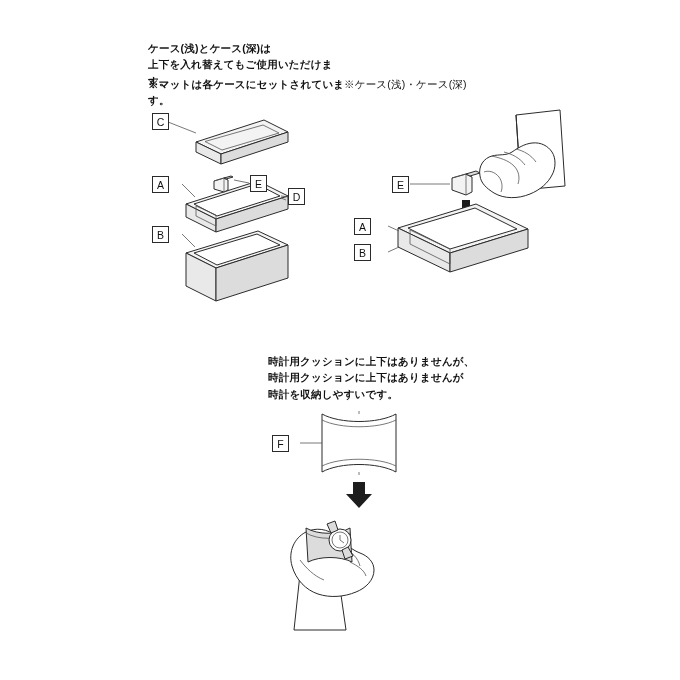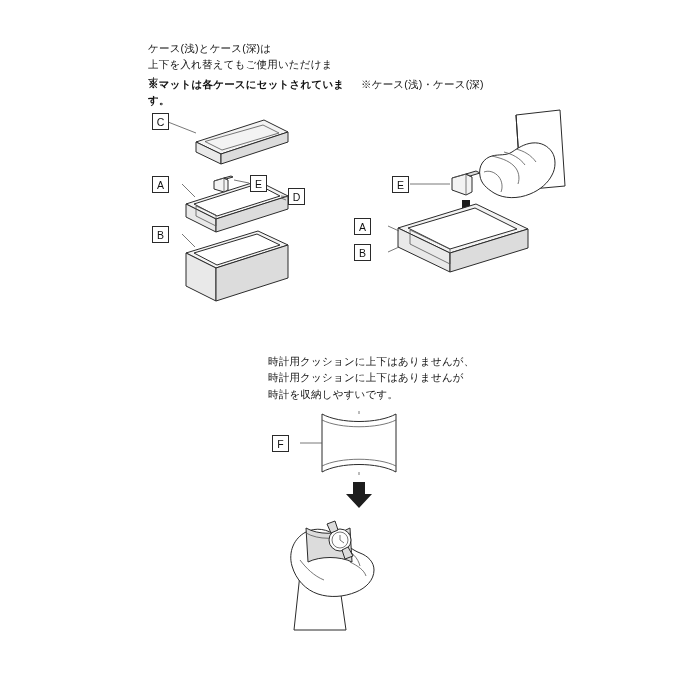--- a/index.html
+++ b/index.html
@@ -22,21 +22,21 @@
     height: 680px;
   }
   .txt {
     position: absolute;
     font-size: 10.5px;
     line-height: 1.55;
     letter-spacing: 0.2px;
     white-space: pre-line;
     color: #121212;
   }
-  .txt.bold { font-weight: normal; }
+  .txt.bold { font-weight: bold; }
   .label-box {
     position: absolute;
     width: 17px;
     height: 17px;
     border: 1px solid #2a2a2a;
     background: #ffffff;
     font-size: 10.5px;
     line-height: 16px;
     text-align: center;
     font-family: "Liberation Sans", sans-serif;
@@ -56,21 +56,21 @@
 </head>
 <body>
 
 <div class="page">
 
   <div class="txt bold" style="left:148px; top:40px; width:190px;"><span>ケース(浅)とケース(深)は</span><br><span>上下を入れ替えてもご使用いただけます。</span></div>
 
   <div class="txt" style="left:148px; top:76px; width:200px;font-weight:bold;">※マットは各ケースにセットされています。</div>
 
 
-  <div class="txt" style="left:344px; top:76px; width:210px;margin-left:17px;"><span>※ケース(浅)・ケース(深)</span><br></div>
+  <div class="txt" style="left:344px; top:76px; width:210px;"><span>※ケース(浅)・ケース(深)</span><br></div>
 
   <div class="txt bold" style="left:248px; top:353px; width:250px;margin-left:20px;"><span>時計用クッションに上下はありませんが、</span><br><span>時計用クッションに上下はありませんが</span><br><span>時計を収納しやすいです。</span></div>
 
 
   <svg width="680" height="680" viewBox="0 0 680 680">
 
     <g>
 
       <path class="fillgg" d="M196 142 L264 120 L288 132 L221 154 Z"></path>
 

